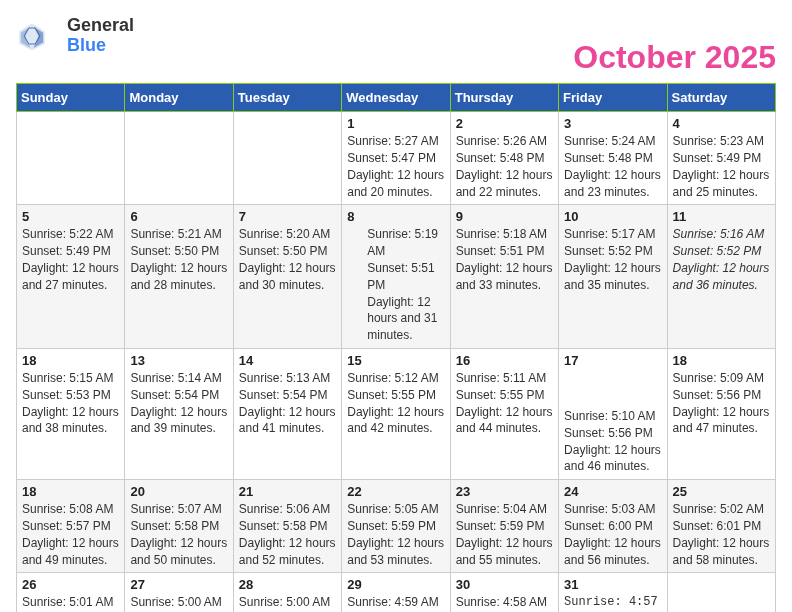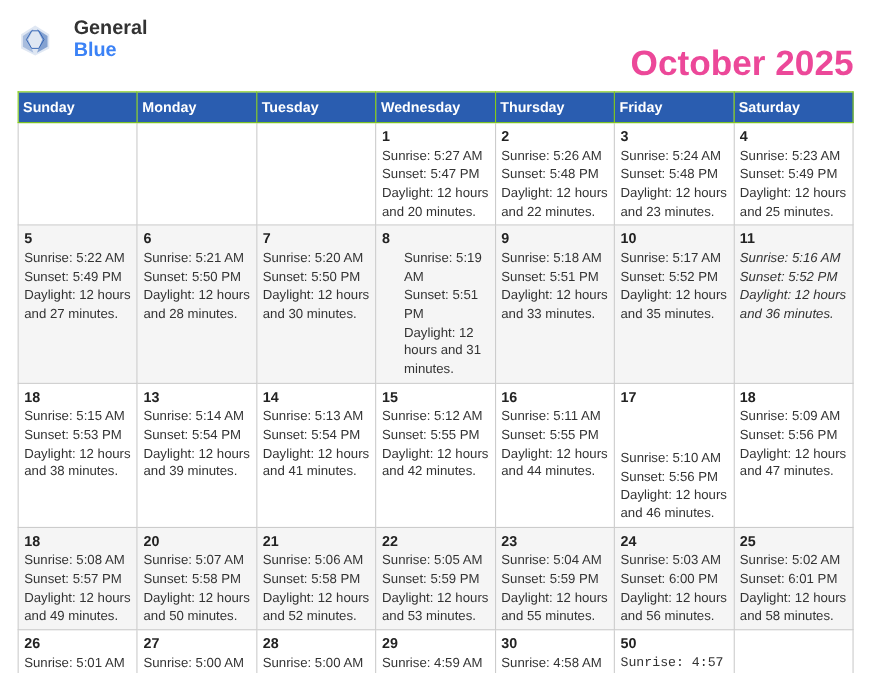--- a/index.html
+++ b/index.html
@@ -318,21 +318,21 @@
 Sunset: 6:03 PM
 Daylight: 13 hours and 4 minutes.</div>
         </td>
         <td>
           <span class="day-num">30</span>
           <div class="day-info" style="white-space: pre-line;">Sunrise: 4:58 AM
 Sunset: 6:04 PM
 Daylight: 13 hours and 5 minutes.</div>
         </td>
         <td>
-          <span class="day-num">50</span>
+          <span class="day-num">31</span>
           <div class="day-info" style="white-space: pre-line; font-family: Liberation Mono, monospace;">Sunrise: 4:57 AM
 Sunset: 6:05 PM
 Daylight: 13 hours and 7 minutes.</div>
         </td>
         <td class="empty-cell"></td>
       </tr>
     </tbody>
 </table>
 
 </body></html>

